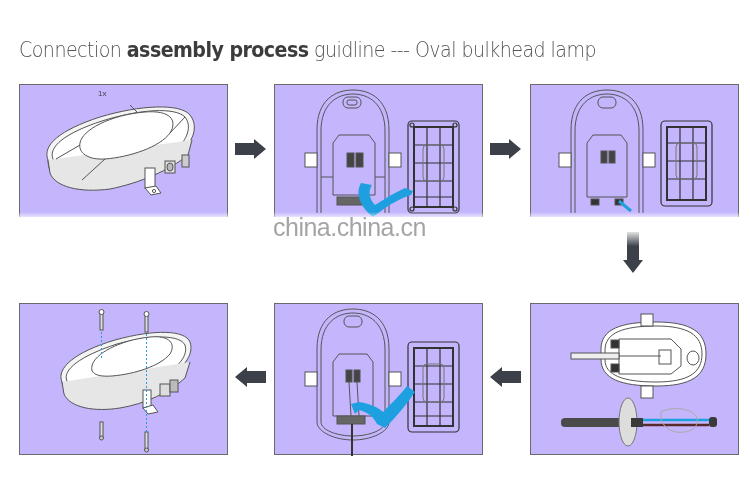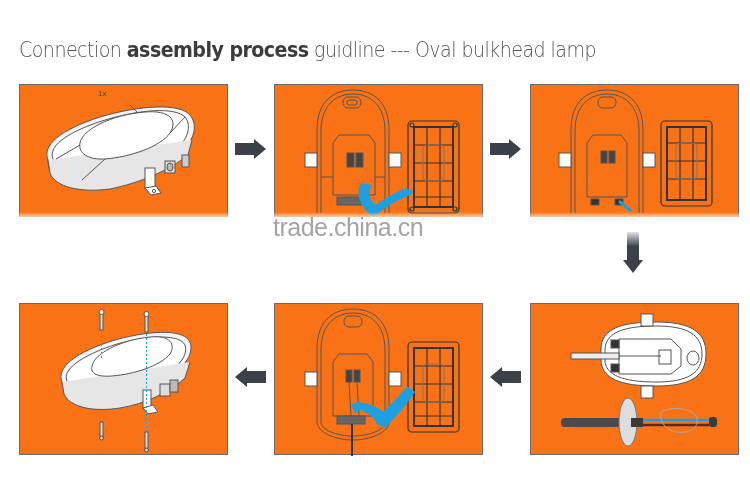--- a/index.html
+++ b/index.html
@@ -7,21 +7,21 @@
       width: 750px; height: 481px; background: #ffffff; position: relative; overflow: hidden;
       font-family: "DejaVu Sans", sans-serif;
     }
     .title {
       position: absolute; left: 19px; top: 38px; font-size: 20.5px; color: #555555;
       font-weight: 300; letter-spacing: -0.6px; white-space: nowrap;
       font-family: "DejaVu Sans", sans-serif; transform: scaleX(0.93); transform-origin: left top;
     }
     .title b { font-weight: bold; color: #3c3c3c; }
     .panel {
-      position: absolute; border: 1px solid #6a6a6a; background: #f97316; box-sizing: border-box;
+      position: absolute; border: 1px solid #6a6a6a; background: #c4b5fd; box-sizing: border-box;
     }
     .panel.top { top: 84px; height: 133px; border-bottom: none; }
     .panel.bot { top: 303px; height: 152px; }
     .panel svg { position: absolute; left: 0; top: 0; }
     .fade {
       position: absolute; left: 0; width: 750px; top: 212px; height: 16px;
       background: linear-gradient(to bottom, rgba(255,255,255,0.0), rgba(255,255,255,1) 50%, rgba(255,255,255,1));
     }
     .arrow { position: absolute; }
     .watermark {
@@ -130,21 +130,21 @@
       <line x1="136" y1="58" x2="175" y2="58"></line>
         <line x1="136" y1="76" x2="175" y2="76"></line>
       <line x1="136" y1="94" x2="175" y2="94"></line>
       <rect x="145" y="58" width="21" height="36" rx="4" stroke="#777" stroke-width="1"></rect>
     </g>
   </svg>
 </div>
 
 <div class="fade"></div>
 
-<div class="watermark">trade.china.cn</div>
+<div class="watermark">china.china.cn</div>
 
 <svg class="arrow" width="20" height="42" style="left:623px; top:232px;">
   <defs>
       <linearGradient id="dg" x1="0" y1="0" x2="0" y2="1">
         <stop offset="0" stop-color="#3b4049" stop-opacity="0.15"></stop>
         <stop offset="0.35" stop-color="#3b4049"></stop>
       </linearGradient>
     </defs>
   <polygon points="4,0 16,0 16,28 20,28 10,41 0,28 4,28" fill="url(#dg)"></polygon>
 </svg>

